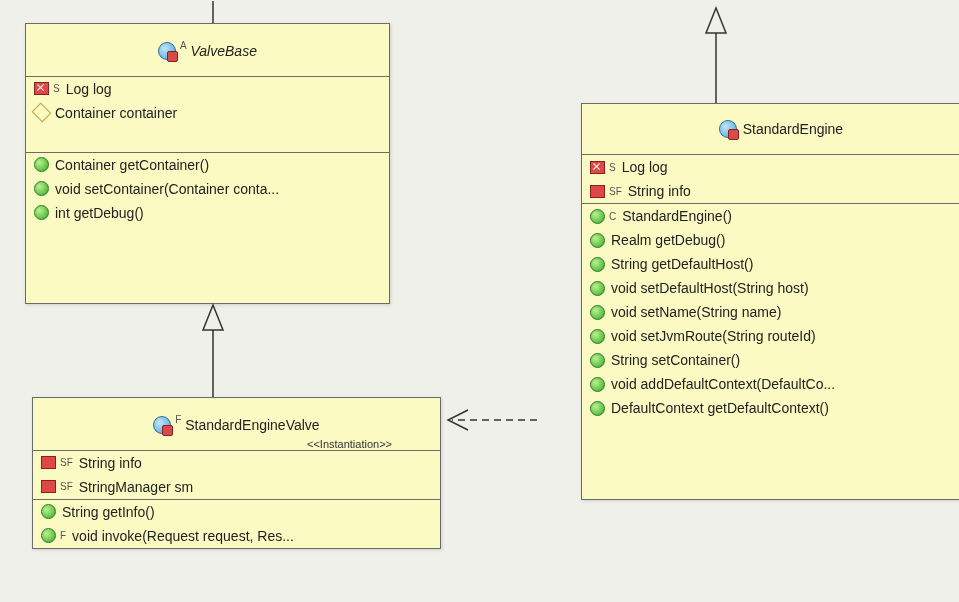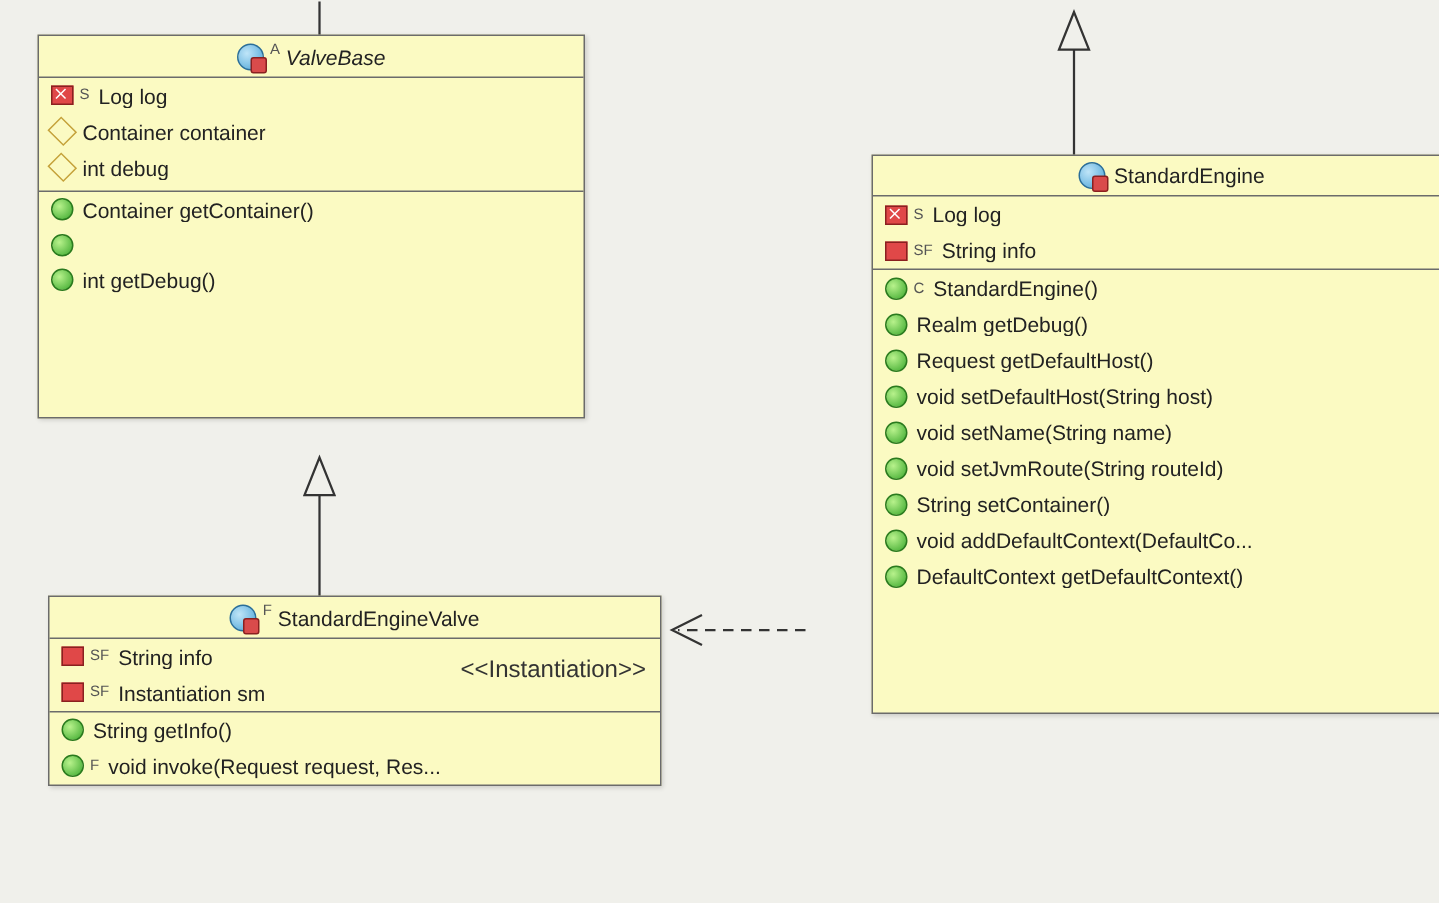--- a/index.html
+++ b/index.html
@@ -1,35 +1,35 @@
 <!DOCTYPE html>
 <html><head>
 <meta charset="utf-8">
 <style>
   html,body{margin:0;padding:0;width:959px;height:602px;background:#f0f0eb;font-family:Arial,Helvetica,sans-serif;font-size:14px;color:#222;overflow:hidden}
   .uml-class{position:absolute;background:#fbfac2;border:1px solid #6b6b6b;box-shadow:1px 1px 3px rgba(0,0,0,.15)}
-  .uml-title{border-bottom:1px solid #6b6b6b;padding:4px 6px;text-align:center;position:relative}
+  .uml-title{border-bottom:1px solid #6b6b6b;padding:16px 6px;text-align:center;position:relative}
   .uml-title .name{display:inline-block;vertical-align:middle}
   .uml-section{border-bottom:1px solid #6b6b6b}
   .uml-section.last{border-bottom:none}
   .row{display:flex;align-items:center;gap:6px;padding:4px 8px;white-space:nowrap;overflow:hidden;text-overflow:ellipsis}
   .label{overflow:hidden;text-overflow:ellipsis}
   .ic{display:inline-block;width:13px;height:13px;border-radius:50%;flex:0 0 13px;position:relative}
   .ic.green{background:radial-gradient(circle at 35% 35%,#b8f28c,#3aa72c);border:1px solid #2a7a1e}
   .ic.diamond{width:11px;height:11px;transform:rotate(45deg);background:#fbfac2;border:1px solid #c5a23b;border-radius:0}
   .ic.redbox{width:11px;height:11px;border-radius:0;background:#e04848;border:1px solid #8a2020}
   .ic.redbox-x{width:11px;height:11px;border-radius:0;background:#e04848;border:1px solid #8a2020}
   .ic.redbox-x::before,.ic.redbox-x::after{content:"";position:absolute;left:1px;top:4px;width:9px;height:1px;background:#fff}
   .ic.redbox-x::before{transform:rotate(45deg)}
   .ic.redbox-x::after{transform:rotate(-45deg)}
   .sup{font-size:10px;vertical-align:super;margin-left:-2px;color:#555;flex:0 0 auto}
   .title-ic{display:inline-block;width:16px;height:16px;border-radius:50%;background:radial-gradient(circle at 35% 35%,#bfe5f8,#4aa3d6);border:1px solid #2b6e99;position:relative;vertical-align:middle;margin-right:2px}
   .title-ic::after{content:"";position:absolute;right:-3px;bottom:-3px;width:9px;height:9px;background:#d94b4b;border:1px solid #8a2020;border-radius:2px}
   .italic{font-style:italic}
-  .stereo{position:absolute;font-size:16px;color:#333}
+  .stereo{position:absolute;font-size:11px;color:#333}
   svg.overlay{position:absolute;left:0;top:0;pointer-events:none}
 </style>
 </head>
 <body>
 
 <div class="uml-class" style="left:25px;top:23px;width:363px;">
   <div class="uml-title">
     <span class="title-ic"></span>
     <span class="sup">A</span>
     <span class="name italic">ValveBase</span>
@@ -37,32 +37,29 @@
   <div class="uml-section" style="height:75px;overflow:hidden">
     <div class="row">
         <span class="ic redbox-x"></span>
         <span class="sup">S</span>
         <span class="label">Log log</span>
       </div>
     <div class="row">
         <span class="ic diamond"></span>
         <span class="label">Container container</span>
       </div>
-    <div class="row">
-        <span class="ic diamond"></span>
-        <span class="label">int debug</span>
-      </div>
   </div>
   <div class="uml-section last" style="height:150px;overflow:hidden">
     <div class="row">
         <span class="ic green"></span>
         <span class="label">Container getContainer()</span>
       </div>
     <div class="row">
         <span class="ic green"></span>
+        <span class="label">void setContainer(Container conta...</span>
       </div>
     <div class="row">
         <span class="ic green"></span>
         <span class="label">int getDebug()</span>
       </div>
   </div>
 </div>
 
 <div class="uml-class" style="left:32px;top:397px;width:407px;">
   <div class="uml-title">
@@ -72,21 +69,21 @@
   </div>
   <div class="uml-section">
     <div class="row">
         <span class="ic redbox"></span>
         <span class="sup">SF</span>
         <span class="label">String info</span>
       </div>
     <div class="row">
         <span class="ic redbox"></span>
         <span class="sup">SF</span>
-        <span class="label">Instantiation sm</span>
+        <span class="label">StringManager sm</span>
       </div>
   </div>
   <div class="uml-section last">
     <div class="row">
         <span class="ic green"></span>
         <span class="label">String getInfo()</span>
       </div>
     <div class="row">
         <span class="ic green"></span>
         <span class="sup">F</span>
@@ -117,21 +114,21 @@
         <span class="ic green"></span>
         <span class="sup">C</span>
         <span class="label">StandardEngine()</span>
       </div>
     <div class="row">
         <span class="ic green"></span>
         <span class="label">Realm getDebug()</span>
       </div>
     <div class="row">
         <span class="ic green"></span>
-        <span class="label">Request getDefaultHost()</span>
+        <span class="label">String getDefaultHost()</span>
       </div>
     <div class="row">
         <span class="ic green"></span>
         <span class="label">void setDefaultHost(String host)</span>
       </div>
     <div class="row">
         <span class="ic green"></span>
         <span class="label">void setName(String name)</span>
       </div>
     <div class="row">

